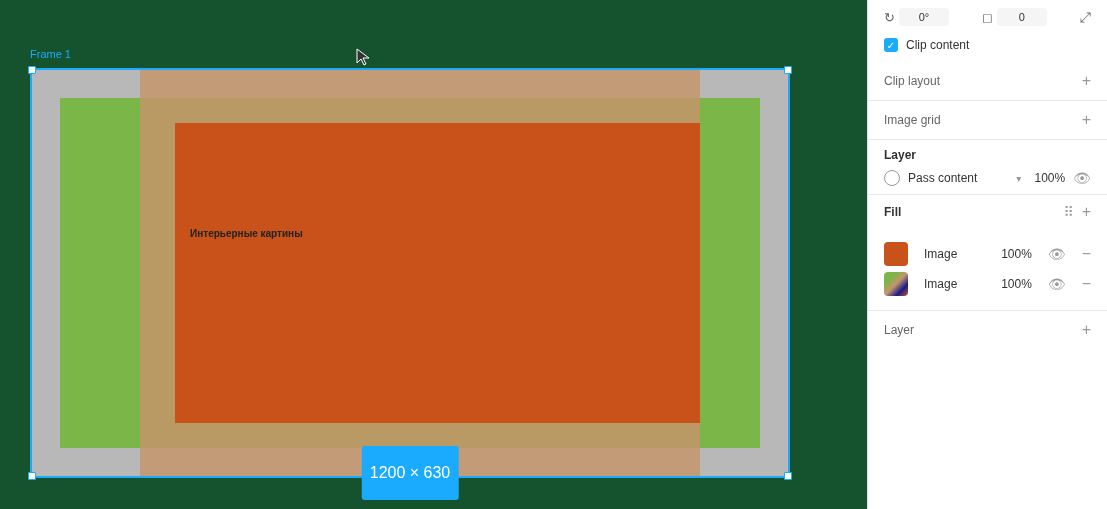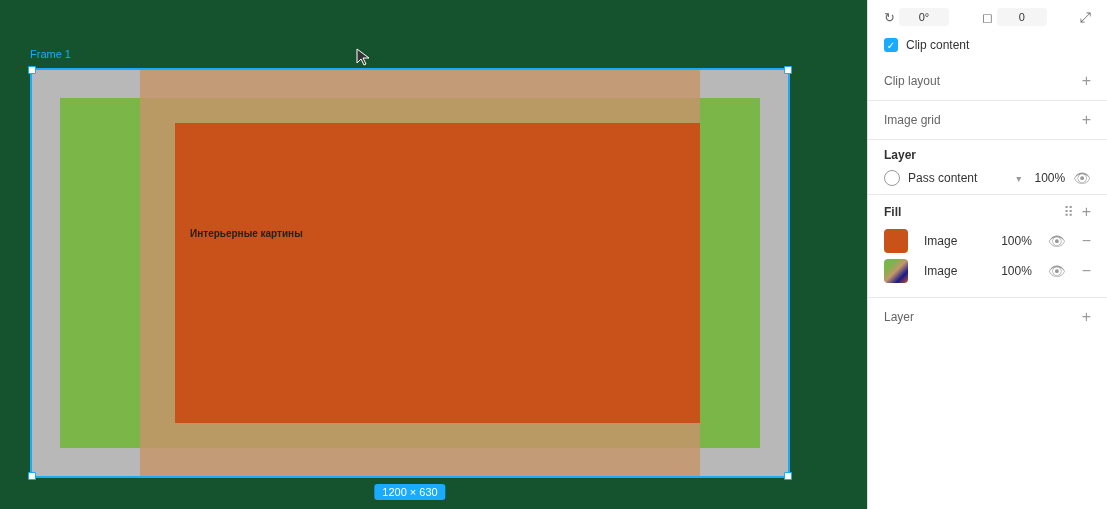--- a/index.html
+++ b/index.html
@@ -125,22 +125,22 @@
     }
 
     
     .dimension-badge {
       position: absolute;
       bottom: -22px;
       left: 50%;
       transform: translateX(-50%);
       background: #1aabff;
       color: white;
-      font-size: 11px;
-      padding: 2px 8px;
+      font-size: 16px;
+      padding: 18px 8px;
       border-radius: 3px;
       white-space: nowrap;
     }
 
     
     .right-panel {
       width: 240px;
       background: #ffffff;
       border-left: 1px solid #e0e0e0;
       display: flex;
@@ -280,21 +280,21 @@
     
     .fill-section {
       padding: 8px 16px;
       border-bottom: 1px solid #e8e8e8;
     }
 
     .fill-header {
       display: flex;
       align-items: center;
       justify-content: space-between;
-      margin-bottom: 8px;
+      margin-bottom: 21px;
     }
 
     .fill-title {
       font-size: 12px;
       font-weight: 600;
       color: #333;
     }
 
     .fill-actions {
       display: flex;

